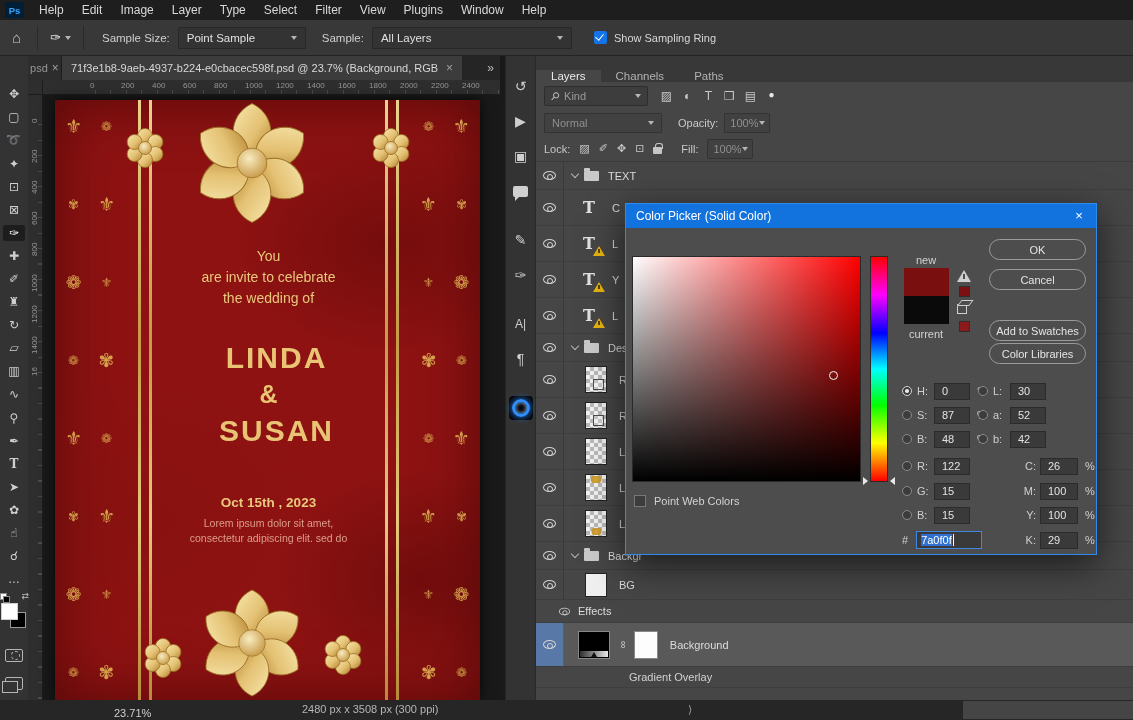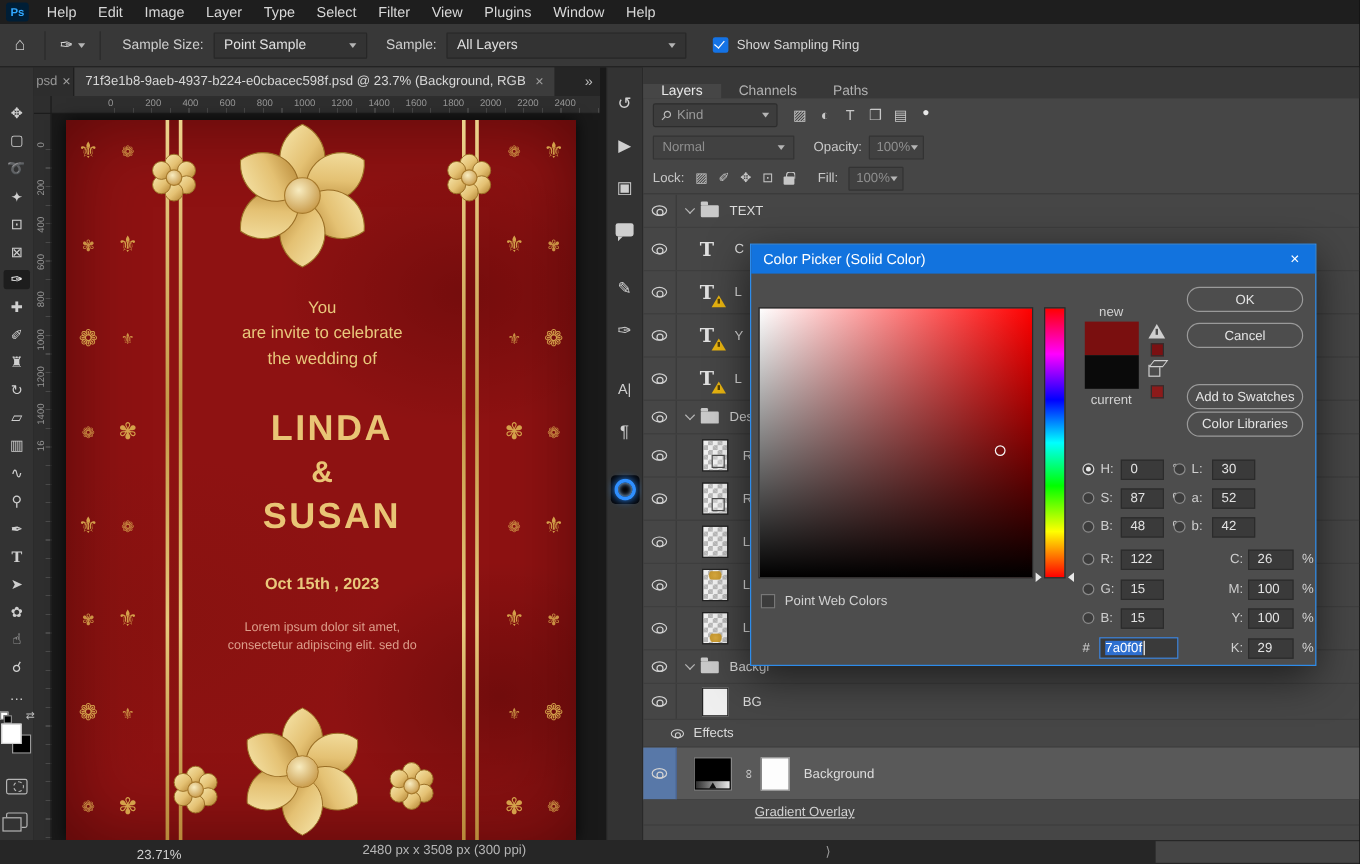--- a/index.html
+++ b/index.html
@@ -88,21 +88,21 @@
   .ornstrip{position:absolute;top:0;bottom:0;width:66px;display:grid;grid-template-columns:1fr 1fr;
             align-content:space-between;justify-items:center;padding:10px 0;color:#d9a94e;}
   .ornstrip span{font-size:19px;line-height:34px;opacity:.95;}
   .ornstrip span.sm{font-size:13px;opacity:.85;}
   .ornstrip.mirror{transform:scaleX(-1);}
   .flower{position:absolute;}
   .invtext{position:absolute;left:97px;width:233px;text-align:center;color:#e9c87c;}
   .line-sm{font-size:14px;line-height:1.5;}
   .bigname{font-size:30px;font-weight:bold;letter-spacing:2px;color:#e9c475;line-height:1.0;padding-left:16px;}
   .amp{font-size:25px;font-weight:bold;color:#e9c475;margin:7px 0;}
-  .datetext{font-size:13.5px;font-weight:bold;}
+  .datetext{font-size:13.5px;font-weight:bold;margin-top:16px;}
   .loremtext{font-size:10.5px;line-height:1.45;color:#dc9d8a;}
 
   
   .dock{position:absolute;left:505px;top:56px;width:30px;height:644px;background:#333333;z-index:6;
         display:flex;flex-direction:column;align-items:center;padding-top:18px;gap:11px;border-left:1px solid #262626;}
   .ditem{width:24px;height:24px;display:flex;align-items:center;justify-content:center;color:#cfcfcf;font-size:14px;flex:0 0 auto;}
   .dock div:nth-of-type(5),.dock div:nth-of-type(7),.dock div:nth-of-type(9){margin-top:14px;}
   .ditem.txt{font-size:12px;letter-spacing:0;}
   .ditem.bubble{position:relative;}
   .ditem.bubble::before{content:"";width:15px;height:11px;background:#cfcfcf;border-radius:2px;}
@@ -171,21 +171,21 @@
   .fillthumb::before{content:"";position:absolute;left:1px;right:1px;bottom:1px;height:6px;
       background:linear-gradient(90deg,#303030,#e9e9e9);}
   .fillthumb::after{content:"";position:absolute;left:50%;bottom:1px;margin-left:-3px;width:0;height:0;
       border-left:3.5px solid transparent;border-right:3.5px solid transparent;border-bottom:5px solid #111;}
   .linkicon{color:#cfcfcf;font-size:11px;transform:rotate(90deg);margin:0 4px;flex:0 0 auto;}
   .maskthumb{width:24px;height:28px;background:#fdfdfd;border:1px solid #888;margin:0 12px 0 2px;flex:0 0 auto;}
   .row-effects{height:23px;}
   .effwrap{display:flex;align-items:center;gap:7px;margin-left:22px;}
   .eye.mini{transform:scale(.85);}
   .row-fx{height:21px;}
-  .row-fx .lname{margin-left:93px;color:#d2d2d2;text-decoration:underline;}
+  .row-fx .lname{margin-left:93px;color:#d2d2d2;}
 
   
   .dialog{position:absolute;left:625px;top:203px;width:472px;height:352px;background:#4d4d4d;
           border:1px solid #2d8ceb;box-shadow:0 10px 34px rgba(0,0,0,.6);z-index:50;}
   .dtitle{position:absolute;left:0;top:0;right:0;height:24px;background:#1273de;color:#fff;
           display:flex;align-items:center;font-size:12px;padding-left:10px;}
   .dclose{margin-left:auto;width:34px;text-align:center;font-size:13px;align-self:stretch;line-height:24px;}
   .svfield{position:absolute;left:6px;top:52px;width:229px;height:226px;border:1px solid #2a2a2a;
       background:linear-gradient(to bottom,rgba(0,0,0,0),#000),linear-gradient(to right,#fff,#f00);}
   .svmarker{position:absolute;left:196px;top:114px;width:9px;height:9px;border:1.5px solid #f5f5f5;border-radius:50%;}

